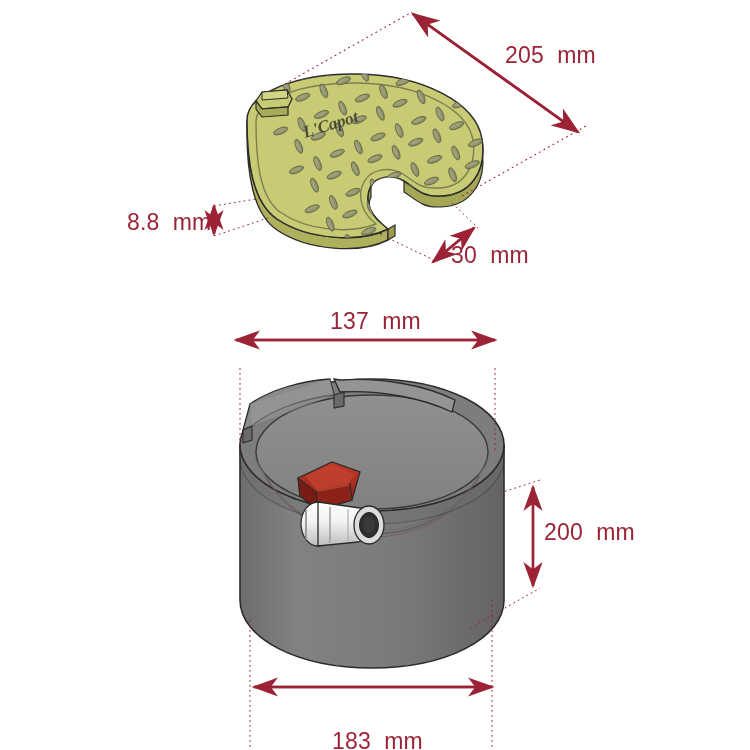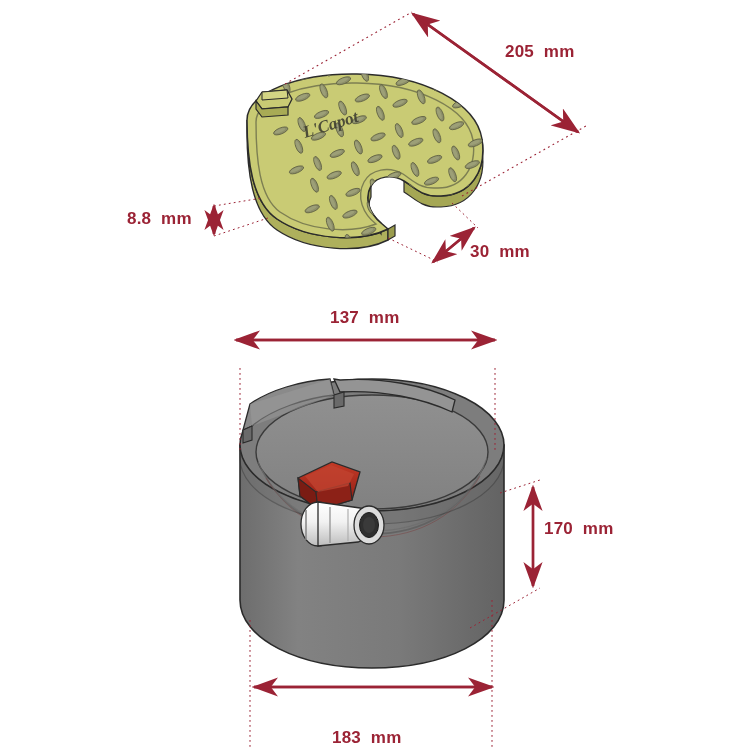--- a/index.html
+++ b/index.html
@@ -1,20 +1,20 @@
 <!DOCTYPE html>
 <html><head>
 <meta charset="utf-8">
 <style>
   html,body{margin:0;padding:0;background:#ffffff;}
   body{width:750px;height:750px;position:relative;overflow:hidden;
        font-family:"Liberation Sans", sans-serif;}
   .stage{position:absolute;left:0;top:0;width:750px;height:750px;}
-  .dimtext{position:absolute;color:#9b2335;font-size:17px;letter-spacing:.2px;
-           white-space:pre;font-family:"Liberation Sans", sans-serif;font-weight:bold;}
+  .dimtext{position:absolute;color:#9b2335;font-size:23px;letter-spacing:.2px;
+           white-space:pre;font-family:"Liberation Sans", sans-serif;}
   svg{position:absolute;left:0;top:0;width:750px;height:750px;overflow:visible;}
 </style>
 </head>
 <body>
 
 <div class="stage">
 
   <svg viewBox="0 0 750 750">
     <defs>
 
@@ -339,21 +339,21 @@
       <line x1="492" y1="600" x2="492" y2="750" stroke="#9b2335" stroke-width="1" stroke-dasharray="1.8 3.2"></line>
       <line x1="492" y1="687" x2="254" y2="687" stroke="#9b2335" stroke-width="2.4" marker-end="url(#ah)"></line>
       <line x1="254" y1="687" x2="492" y2="687" stroke="#9b2335" stroke-width="2.4" marker-end="url(#ah2)"></line>
     </g>
   </svg>
 
   <div class="dimtext" style="left:505px;top:42px;">205  mm</div>
 
   <div class="dimtext" style="left:127px;top:209px;">8.8  mm</div>
 
-  <div class="dimtext" style="left:470px;top:242px;">30  mm</div>
+  <div class="dimtext" style="left:451px;top:242px;">30  mm</div>
 
   <div class="dimtext" style="left:330px;top:308px;">137  mm</div>
 
-  <div class="dimtext" style="left:544px;top:519px;">170  mm</div>
+  <div class="dimtext" style="left:544px;top:519px;">200  mm</div>
 
   <div class="dimtext" style="left:332px;top:712px;margin-top:16px;">183  mm</div>
 
 </div>
 
 </body></html>

